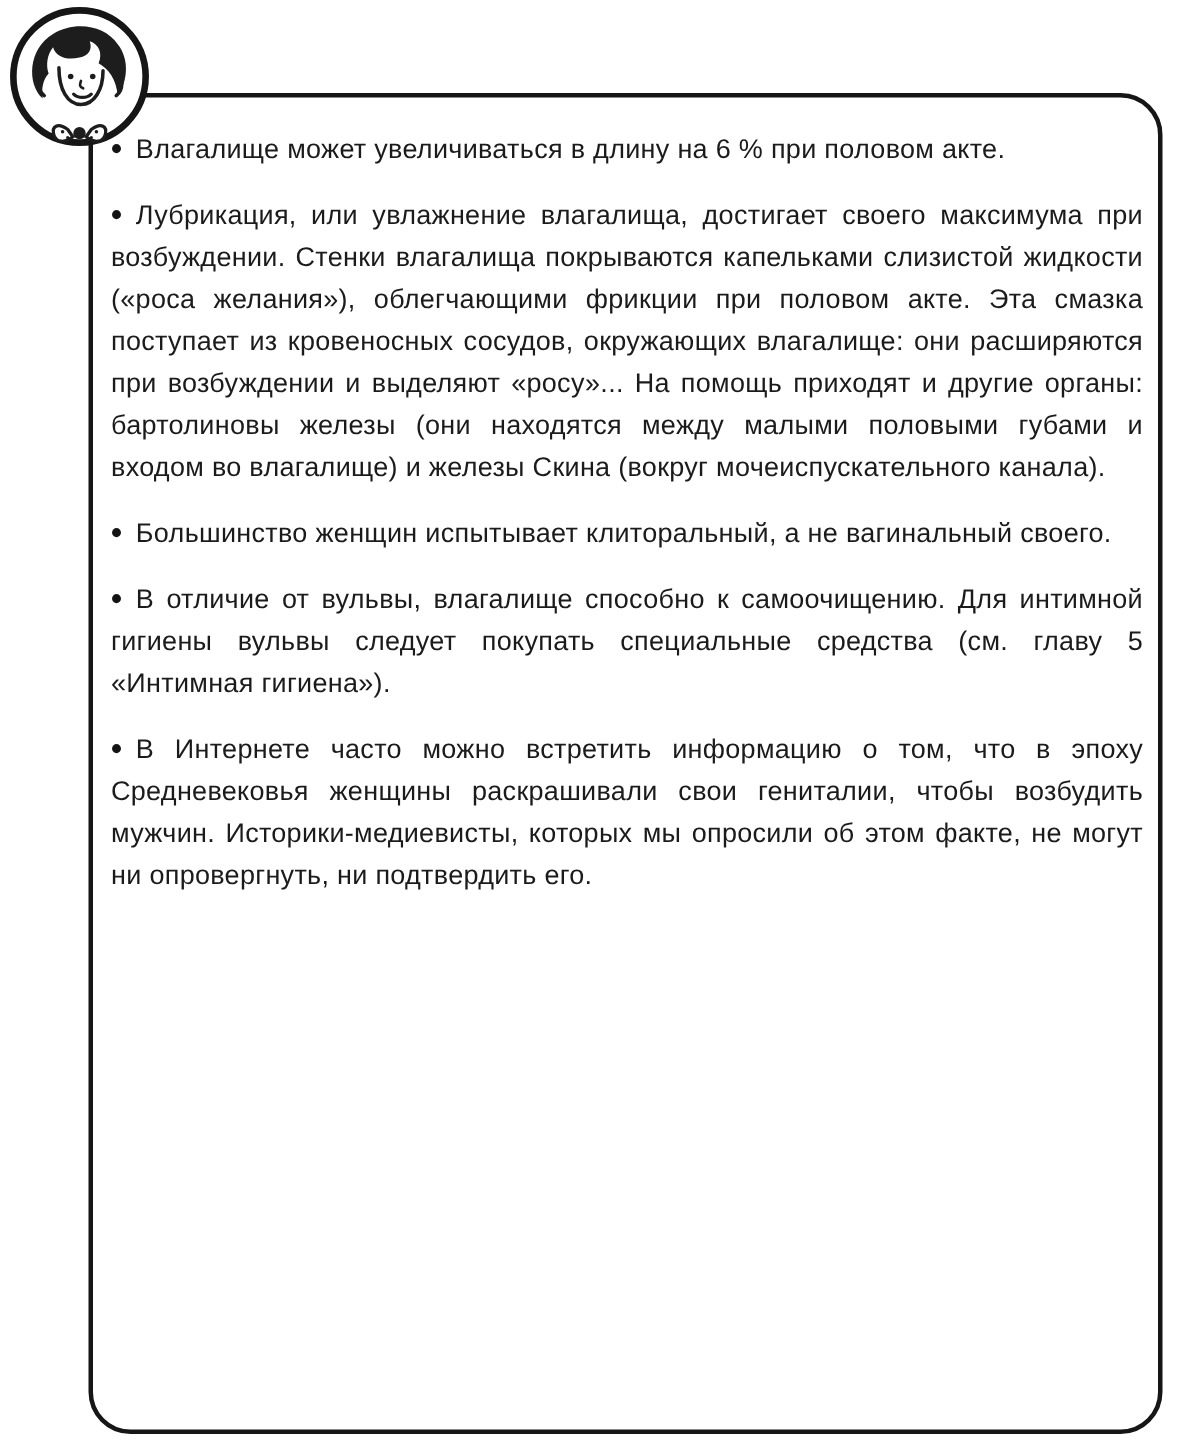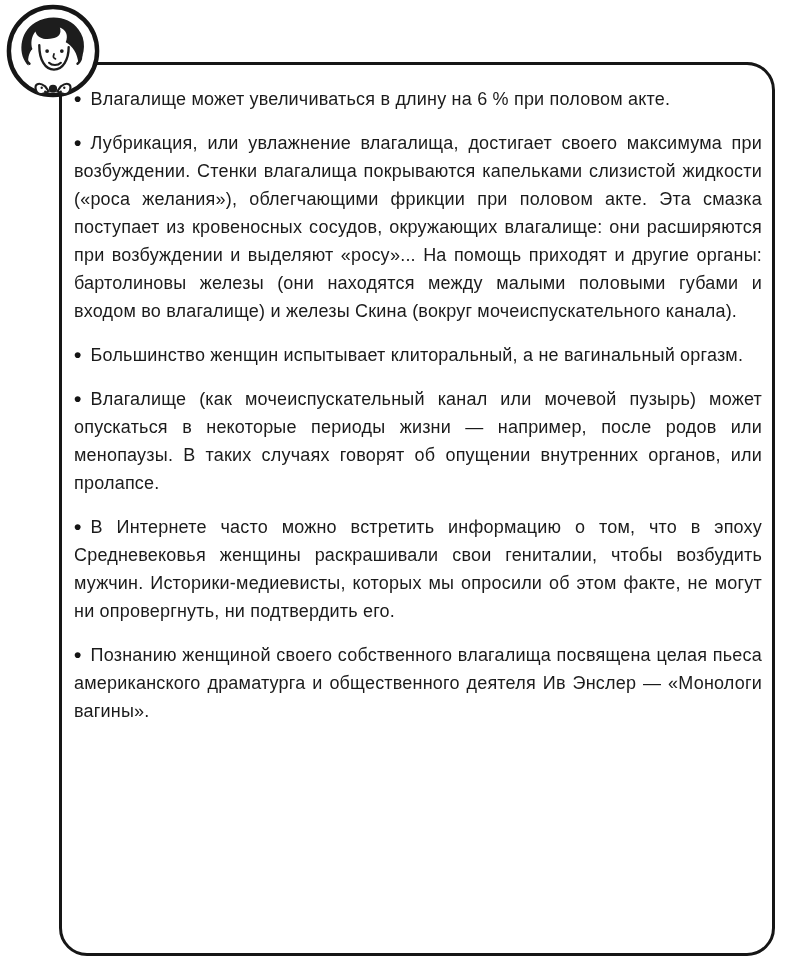--- a/index.html
+++ b/index.html
@@ -92,19 +92,18 @@
       <circle cx="38.5" cy="86.5" r="1.2" fill="#1d1d1d"></circle>
       <circle cx="61.5" cy="86.5" r="1.2" fill="#1d1d1d"></circle>
       <circle cx="42" cy="90.5" r="1.1" fill="#1d1d1d"></circle>
       <circle cx="58" cy="90.5" r="1.1" fill="#1d1d1d"></circle>
     </svg>
   </div>
 
   <div class="content">
     <p class="bullet-para"><span class="bullet">•</span><span>Влагалище может увеличиваться в длину на 6 % при половом акте.</span></p>
     <p class="bullet-para"><span class="bullet">•</span><span>Лубрикация, или увлажнение влагалища, достигает своего максимума при возбуждении. Стенки влагалища покрываются капельками слизистой жидкости («роса желания»), облегчающими фрикции при половом акте. Эта смазка поступает из кровеносных сосудов, окружающих влагалище: они расширяются при возбуждении и выделяют «росу»... На помощь приходят и другие органы: бартолиновы железы (они находятся между малыми половыми губами и входом во влагалище) и железы Скина (вокруг мочеиспускательного канала).</span></p>
-    <p class="bullet-para"><span class="bullet">•</span><span>Большинство женщин испытывает клиторальный, а не вагинальный оргазм.</span></p>
-    <p class="bullet-para"><span class="bullet">•</span><span>Влагалище (как мочеиспускательный канал или мочевой пузырь) может опускаться в некоторые периоды жизни — например, после родов или менопаузы. В таких случаях говорят об опущении внутренних органов, или пролапсе.</span></p>
+    <p class="bullet-para"><span class="bullet">•</span><span>Большинство женщин испытывает клиторальный, а не вагинальный своего.</span></p>
+    <p class="bullet-para"><span class="bullet">•</span><span>В отличие от вульвы, влагалище способно к самоочищению. Для интимной гигиены вульвы следует покупать специальные средства (см. главу 5 «Интимная гигиена»).</span></p>
     <p class="bullet-para"><span class="bullet">•</span><span>В Интернете часто можно встретить информацию о том, что в эпоху Средневековья женщины раскрашивали свои гениталии, чтобы возбудить мужчин. Историки-медиевисты, которых мы опросили об этом факте, не могут ни опровергнуть, ни подтвердить его.</span></p>
-    <p class="bullet-para"><span class="bullet">•</span><span>Познанию женщиной своего собственного влагалища посвящена целая пьеса американского драматурга и общественного деятеля Ив Энслер — «Монологи вагины».</span></p>
   </div>
 
 </div>
 
 </body></html>

